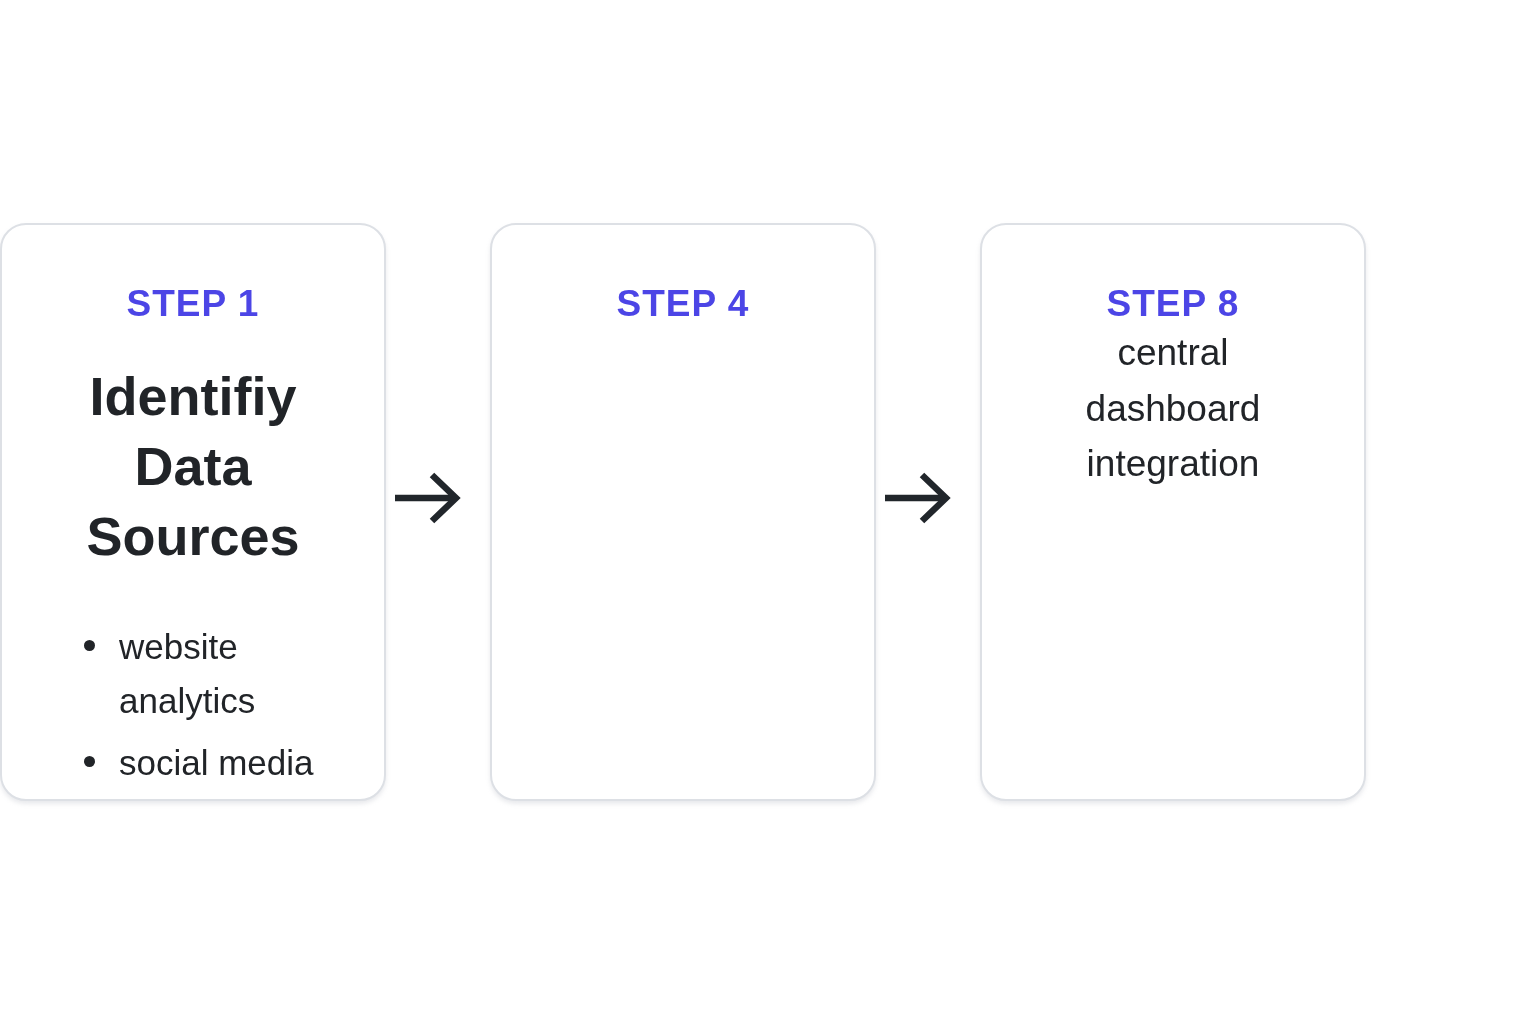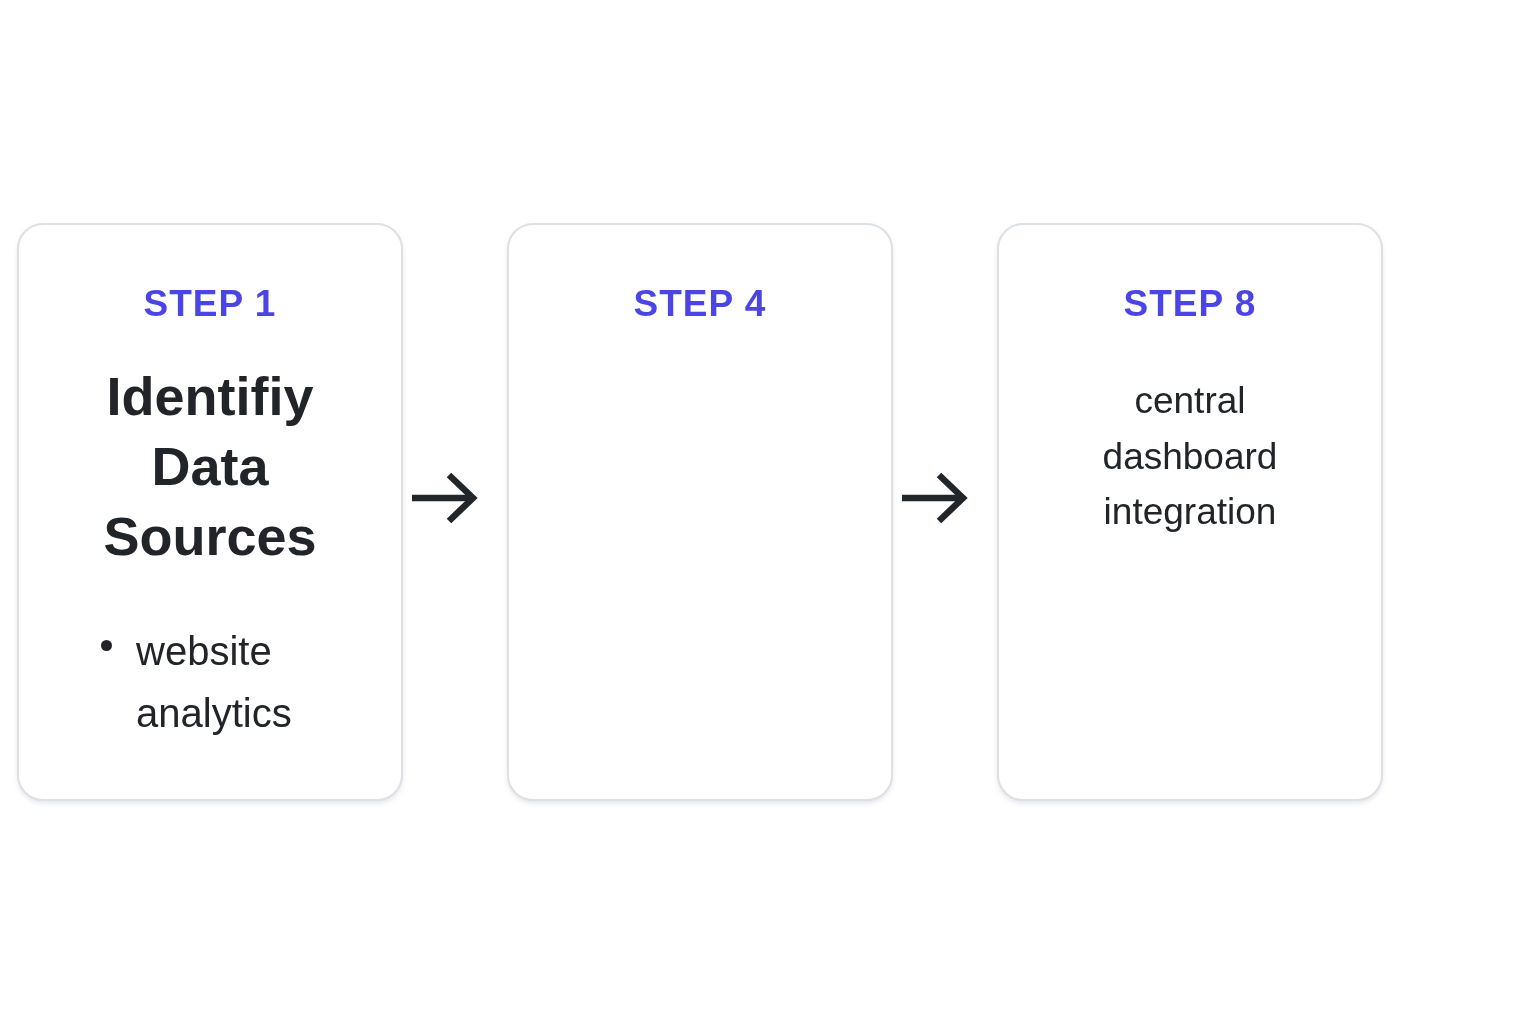--- a/index.html
+++ b/index.html
@@ -11,21 +11,21 @@
   html, body {
     width: 1536px; height: 1024px;
     background: #ffffff;
     font-family: "Liberation Sans", "DejaVu Sans", sans-serif;
     overflow: hidden;
   }
   .canvas {
     width: 1383px; height: 1024px;
     display: flex;
     align-items: center;
-    justify-content: flex-end;
+    justify-content: flex-start;
   }
   .flow {
     display: flex;
     align-items: center;
     gap: 6px;
   }
   .card {
     width: 386px;
     height: 578px;
     background: #ffffff;
@@ -63,26 +63,25 @@
   }
   .dot {
     flex: 0 0 auto;
     width: 11px; height: 11px;
     border-radius: 50%;
     background: var(--ink);
     margin: 20px 24px 0 0;
   }
   .bullet-text {
     color: var(--ink);
-    font-size: 40px;
+    font-size: 35px;
     line-height: 1.55;
     white-space: pre-line;
   }
   .card-body {
-    margin-top: 48px;
     color: var(--ink);
     font-size: 37px;
     line-height: 1.5;
     white-space: pre-line;
   }
   .arrow {
     flex: 0 0 auto;
     width: 92px;
     display: flex;
     justify-content: center;
@@ -99,20 +98,24 @@
 
     <section class="card">
       <div class="step-label">STEP 1</div>
       <h2 class="card-title">Identifiy
 Data Sources</h2>
       <ul class="bullet-list">
         <li class="bullet-item">
           <span class="dot"></span>
           <span class="bullet-text">website
 analytics</span>
+        </li>
+        <li class="bullet-item">
+          <span class="dot"></span>
+          <span class="bullet-text">social media</span>
         </li>
       </ul>
     </section>
 
     <div class="arrow">
       <svg width="88" height="52" viewBox="0 0 88 52" aria-hidden="true">
         <path d="M1 26 H60" stroke="#21262b" stroke-width="6.5" fill="none"></path>
         <path d="M38 3 L62 26 L38 49" stroke="#21262b" stroke-width="6.5" fill="none" stroke-linejoin="miter"></path>
       </svg>
     </div>

